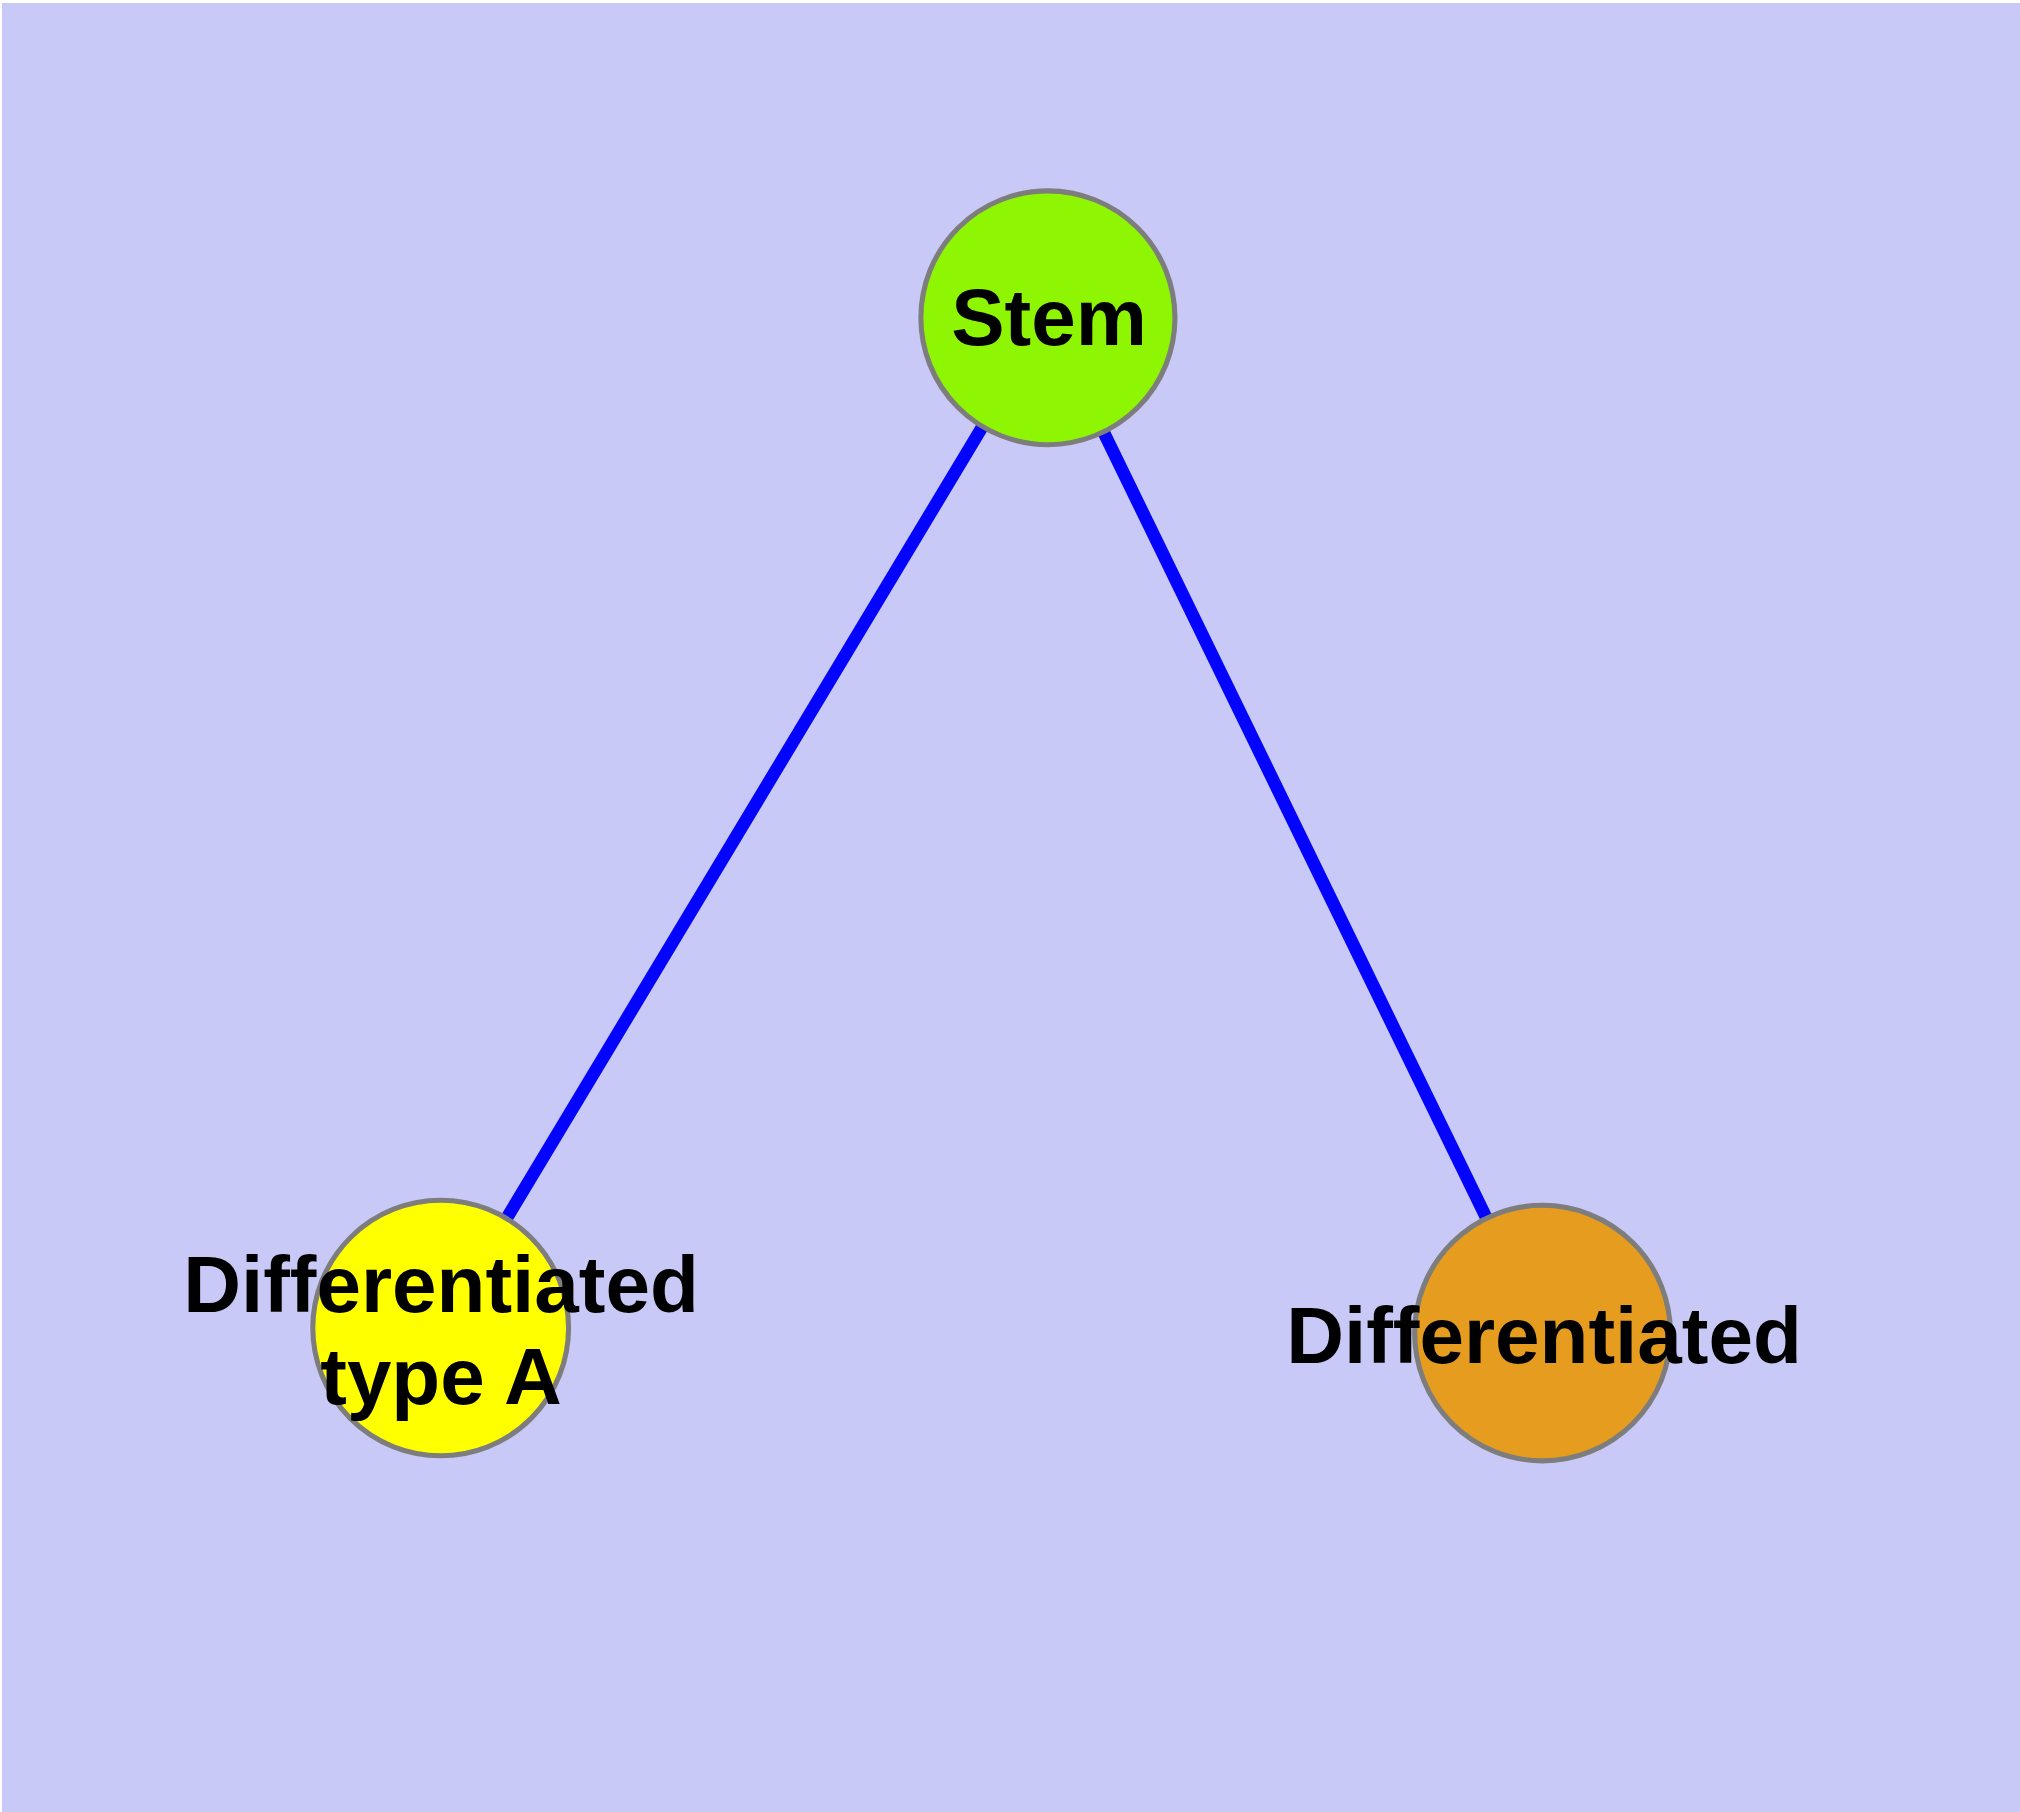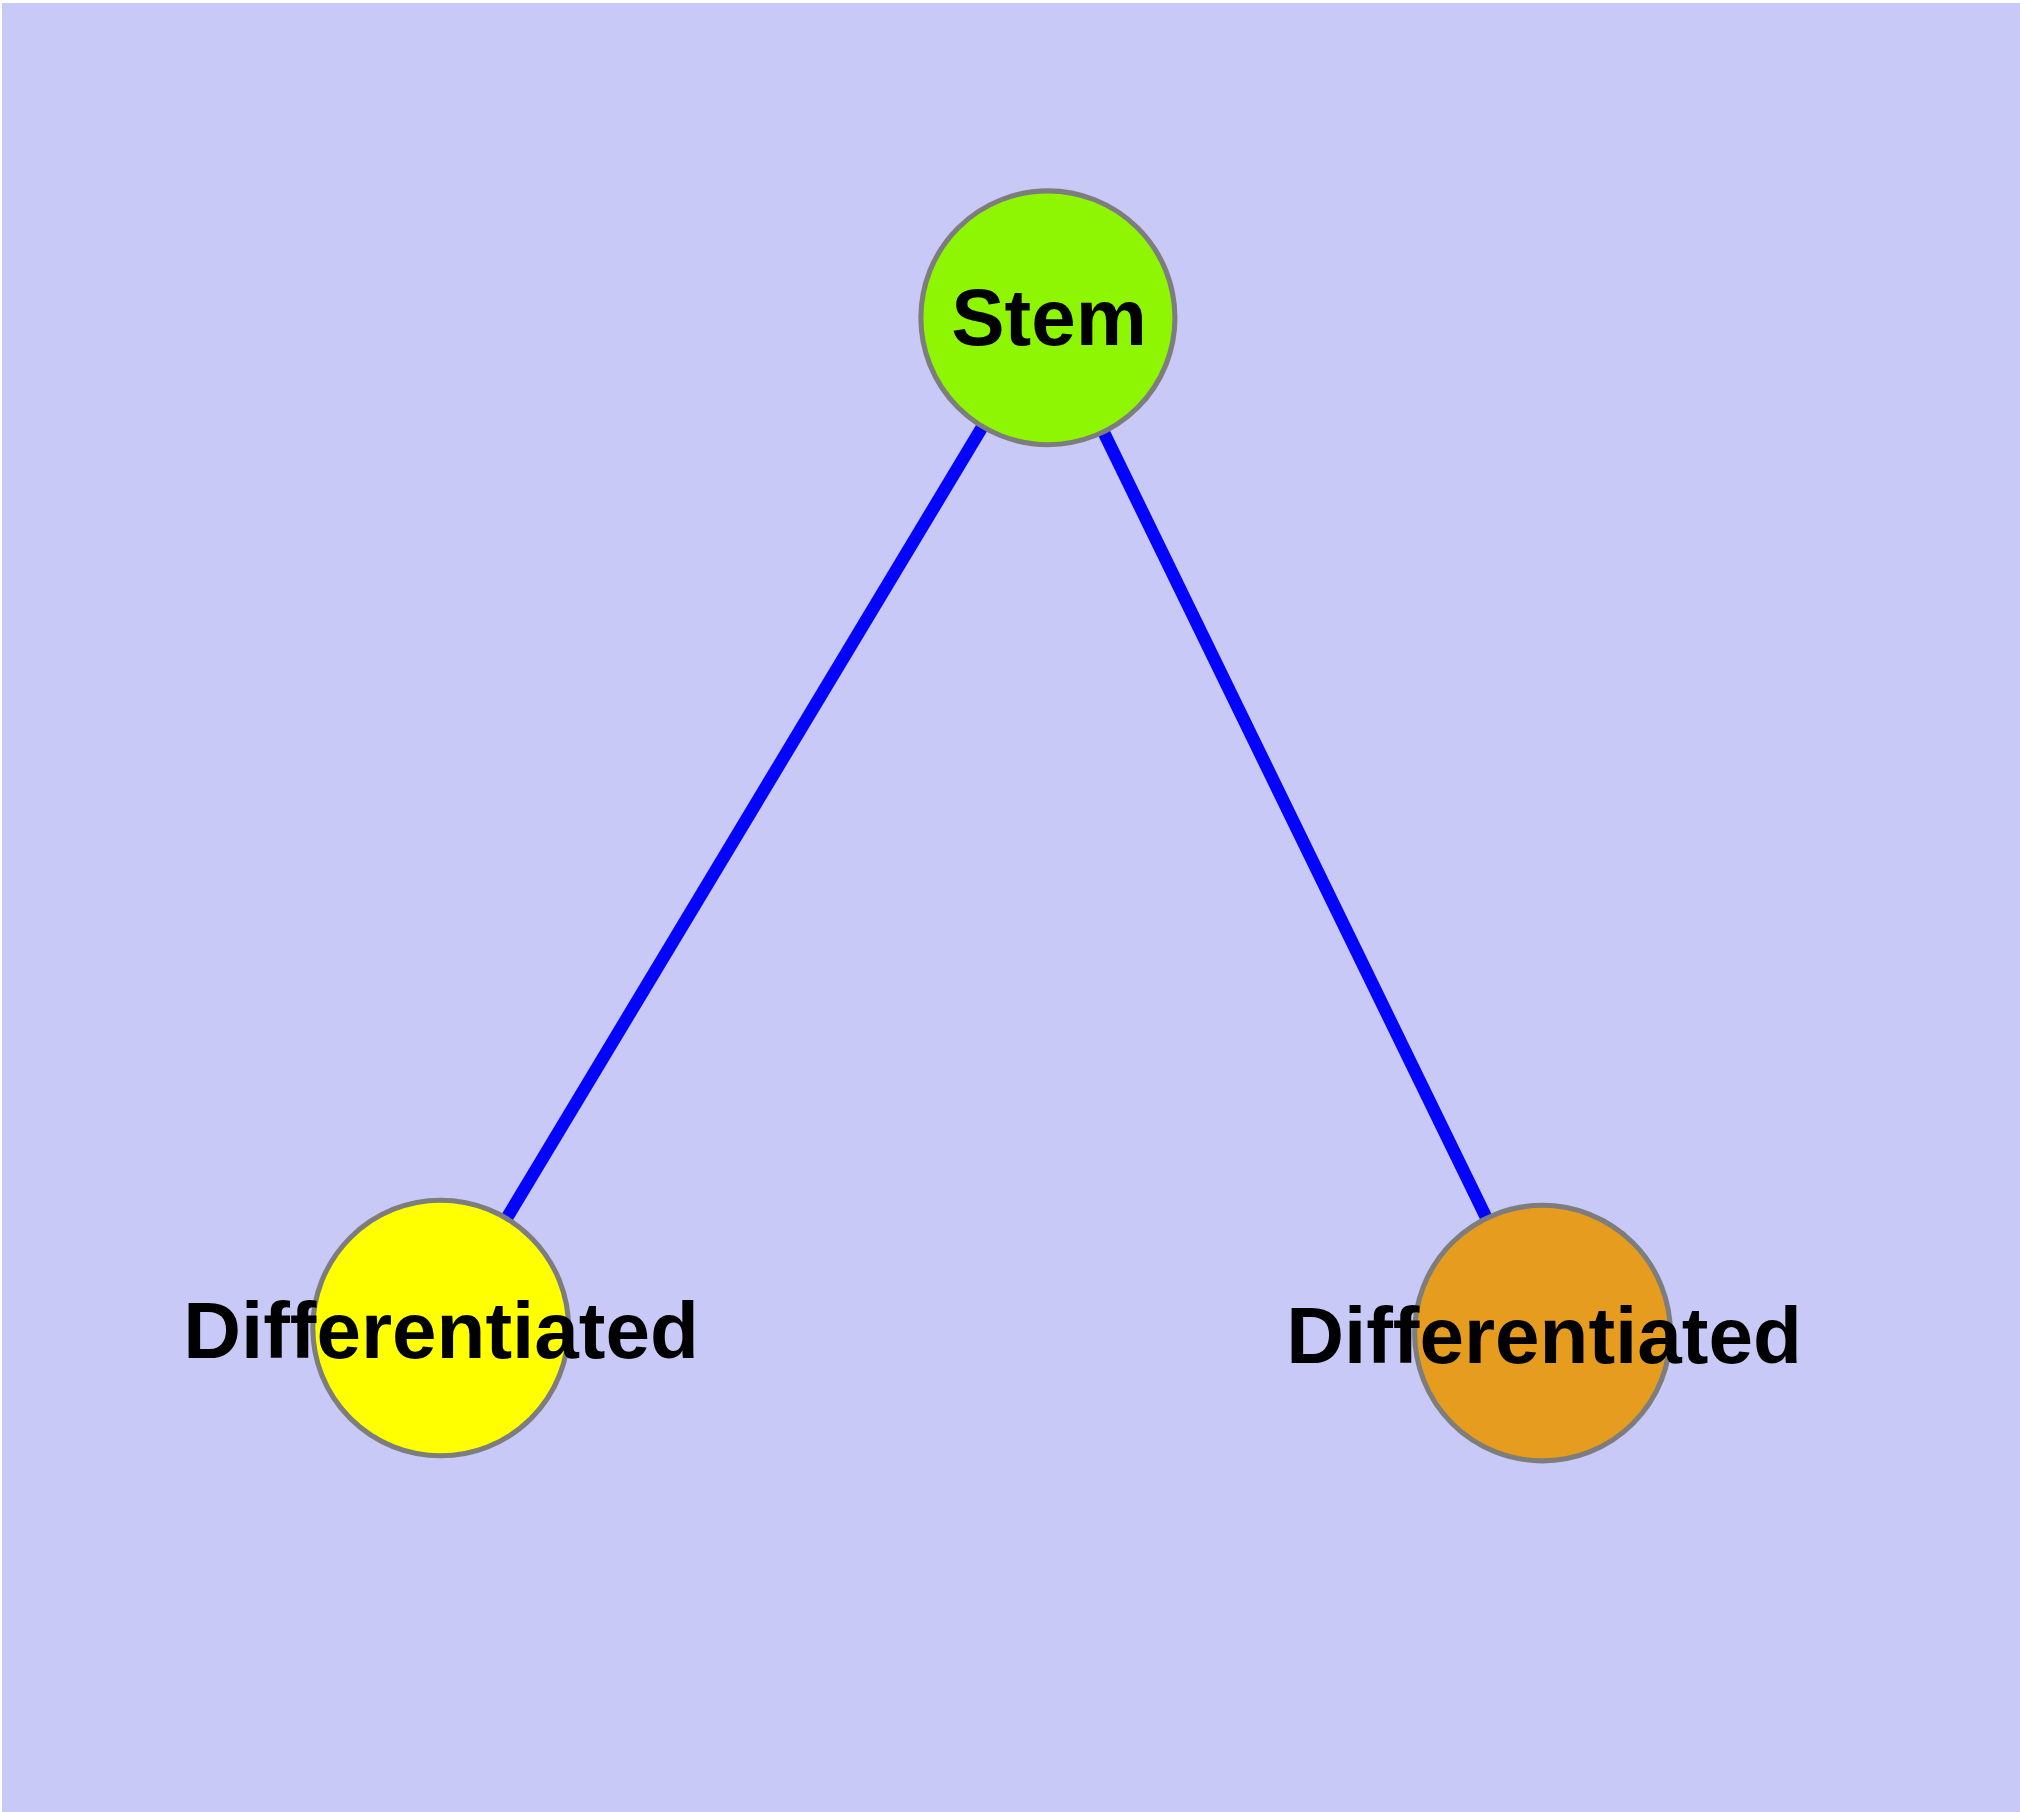--- a/index.html
+++ b/index.html
@@ -69,20 +69,21 @@
 
     <circle class="node-circle" cx="1819" cy="1572" r="151" fill="#e69c1e" stroke="#7d7d7d"></circle>
   </svg>
 
   <div class="label" style="left: 1047px; top: 315px; color: rgb(0, 0, 0);">
     <span class="line">Stem</span>
   </div>
 
   <div class="label" style="left: 439px; top: 1328px; color: rgb(0, 0, 0);">
     <span class="line">Differentiated</span>
+    <span class="line">type A</span>
   </div>
 
   <div class="label" style="left: 1542px; top: 1333px; color: rgb(0, 0, 0);">
     <span class="line">Differentiated</span>
   </div>
 
 </div>
 
 
 </body></html>

